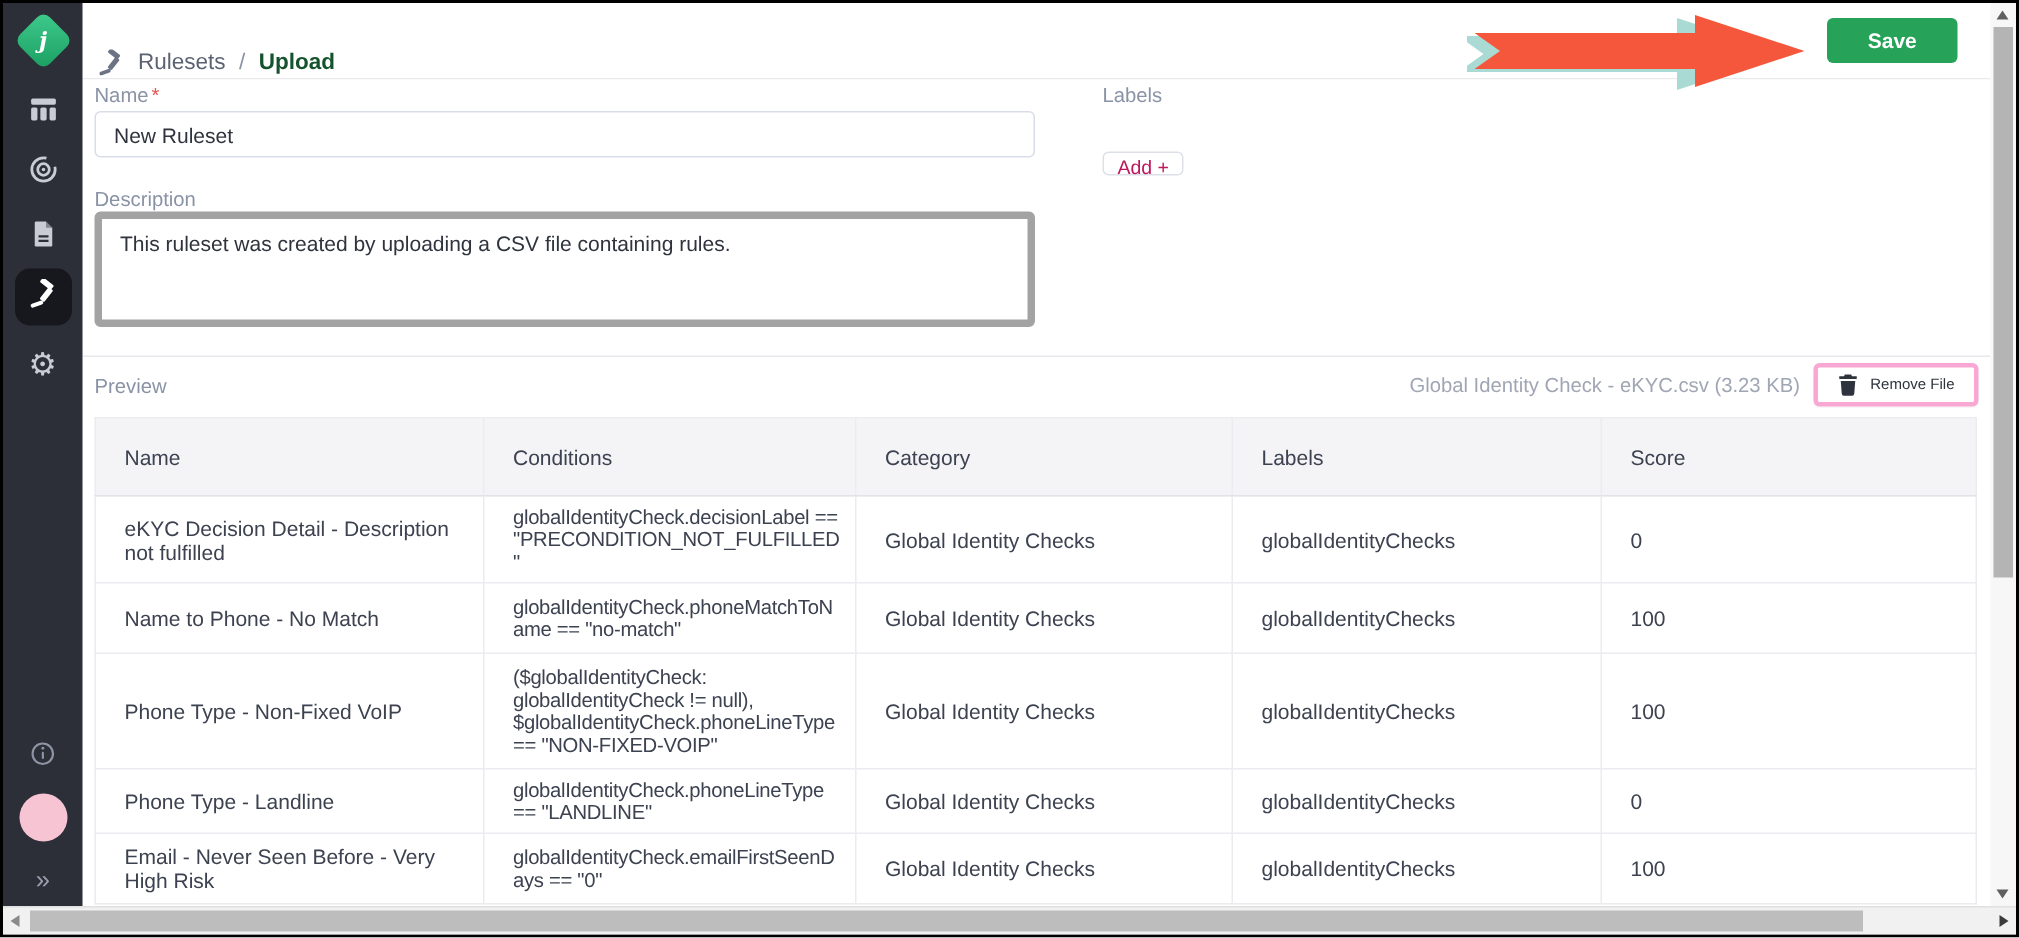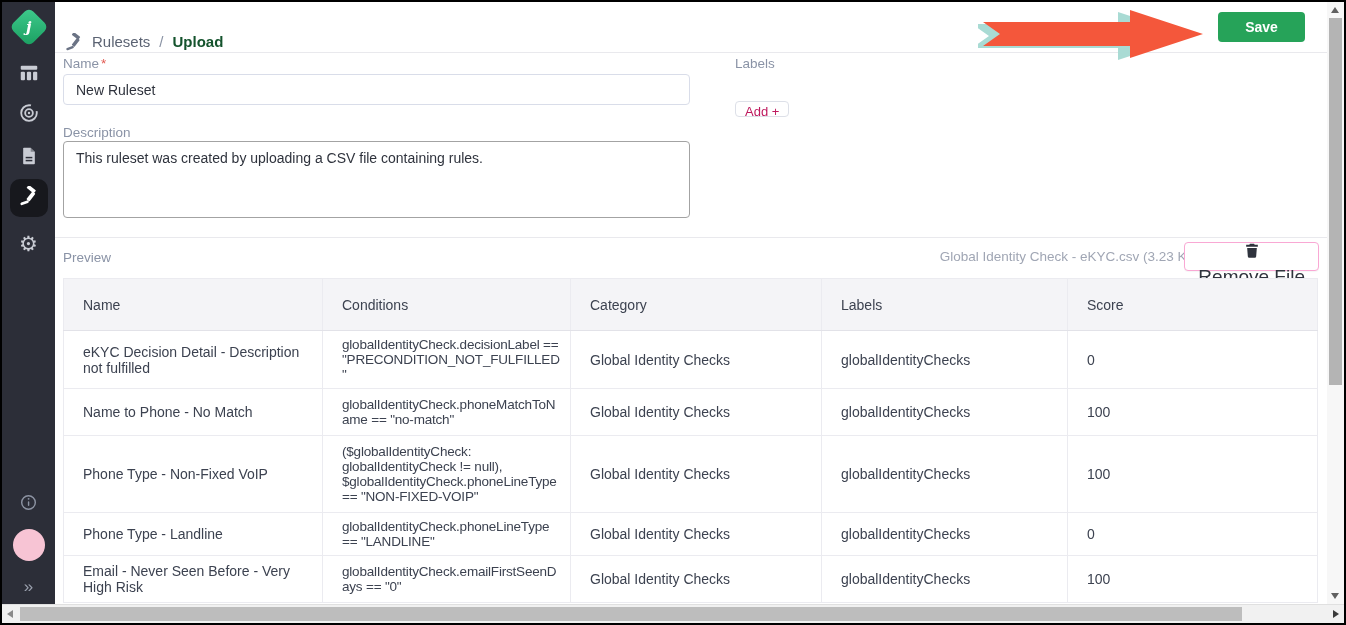--- a/index.html
+++ b/index.html
@@ -30,24 +30,24 @@
   .crumb-current { color:#14532d; font-size:15px; font-weight:700; }
   .save-btn { position:absolute; right:22px; top:10px; width:87px; height:30px; background:#26a359; color:#fff; border:none; border-radius:4px; font-size:14px; font-weight:700; font-family:"Liberation Sans",sans-serif; cursor:pointer; }
   .annot-arrow { position:absolute; left:976px; top:3px; width:244px; height:56px; z-index:20; pointer-events:none; }
 
   
   .content { position:absolute; left:53px; top:51px; width:1272px; height:551px; background:#fff; overflow:hidden; }
   .field-label { position:absolute; font-size:13.5px; color:#8a93a6; }
   .req { color:#e25950; margin-left:2px; }
   .text-input { position:absolute; left:8px; top:21px; width:627px; height:31px; border:1px solid #d9dde9; border-radius:4px; padding:0 12px; font-size:14px; color:#2f333d; font-family:"Liberation Sans",sans-serif; }
   .add-btn { position:absolute; left:680px; top:20px; height:16px; padding:2px 9px; background:#fff; border:1px solid #dde0e8; border-radius:4px; color:#be185d; font-size:13px; font-family:"Liberation Sans",sans-serif; cursor:pointer;margin-top:28px; }
-  .desc-box { position:absolute; left:8px; top:88px; width:627px; height:77px; border:1px solid #a3a3a3; border-radius:4px; padding:8px 12px; font-size:14px; color:#2f333d; font-family:"Liberation Sans",sans-serif; resize:none; }
+  .desc-box { position:absolute; left:8px; top:88px; width:627px; height:77px; border:5px solid #a3a3a3; border-radius:4px; padding:8px 12px; font-size:14px; color:#2f333d; font-family:"Liberation Sans",sans-serif; resize:none; }
   .divider { position:absolute; left:0; top:184px; width:1272px; height:1px; background:#e9e9ed; }
   .file-info { position:absolute; right:127px; top:196px; font-size:13.5px; color:#a0a6b4; }
-  .remove-btn { position:absolute; right:8px; top:189px; height:29px; padding:0 13px; background:#fff; border:1px solid #f9a8d4; border-radius:4px; font-size:19px; color:#2f333d; font-family:"Liberation Sans",sans-serif; display:flex; align-items:center; gap:8px; cursor:pointer; box-shadow:0 1px 1px rgba(0,0,0,0.04);flex-direction:column; }
+  .remove-btn { position:absolute; right:8px; top:189px; height:29px; padding:0 13px; background:#fff; border:3px solid #f9a8d4; border-radius:4px; font-size:10px; color:#2f333d; font-family:"Liberation Sans",sans-serif; display:flex; align-items:center; gap:8px; cursor:pointer; box-shadow:0 1px 1px rgba(0,0,0,0.04); }
 
   
   .rules-table { position:absolute; left:8px; top:225px; width:1254px; border-collapse:collapse; table-layout:fixed; font-size:14px; color:#3c4250; }
   .rules-table th, .rules-table td { border:1px solid #ebebf0; padding:6px 10px 6px 19px; text-align:left; vertical-align:middle; font-weight:400; overflow-wrap:break-word; }
   .rules-table thead th { background:#f4f4f7; height:52px; color:#3c4250; border-bottom:1px solid #e2e2e8; }
   .rules-table { border:1px solid #e2e2e8; }
   .rules-table tbody tr:nth-child(1){ height:55px; }
   .rules-table tbody tr:nth-child(2){ height:47px; }
   .rules-table tbody tr:nth-child(3){ height:77px; }
   .rules-table tbody tr:nth-child(4){ height:40px; }

